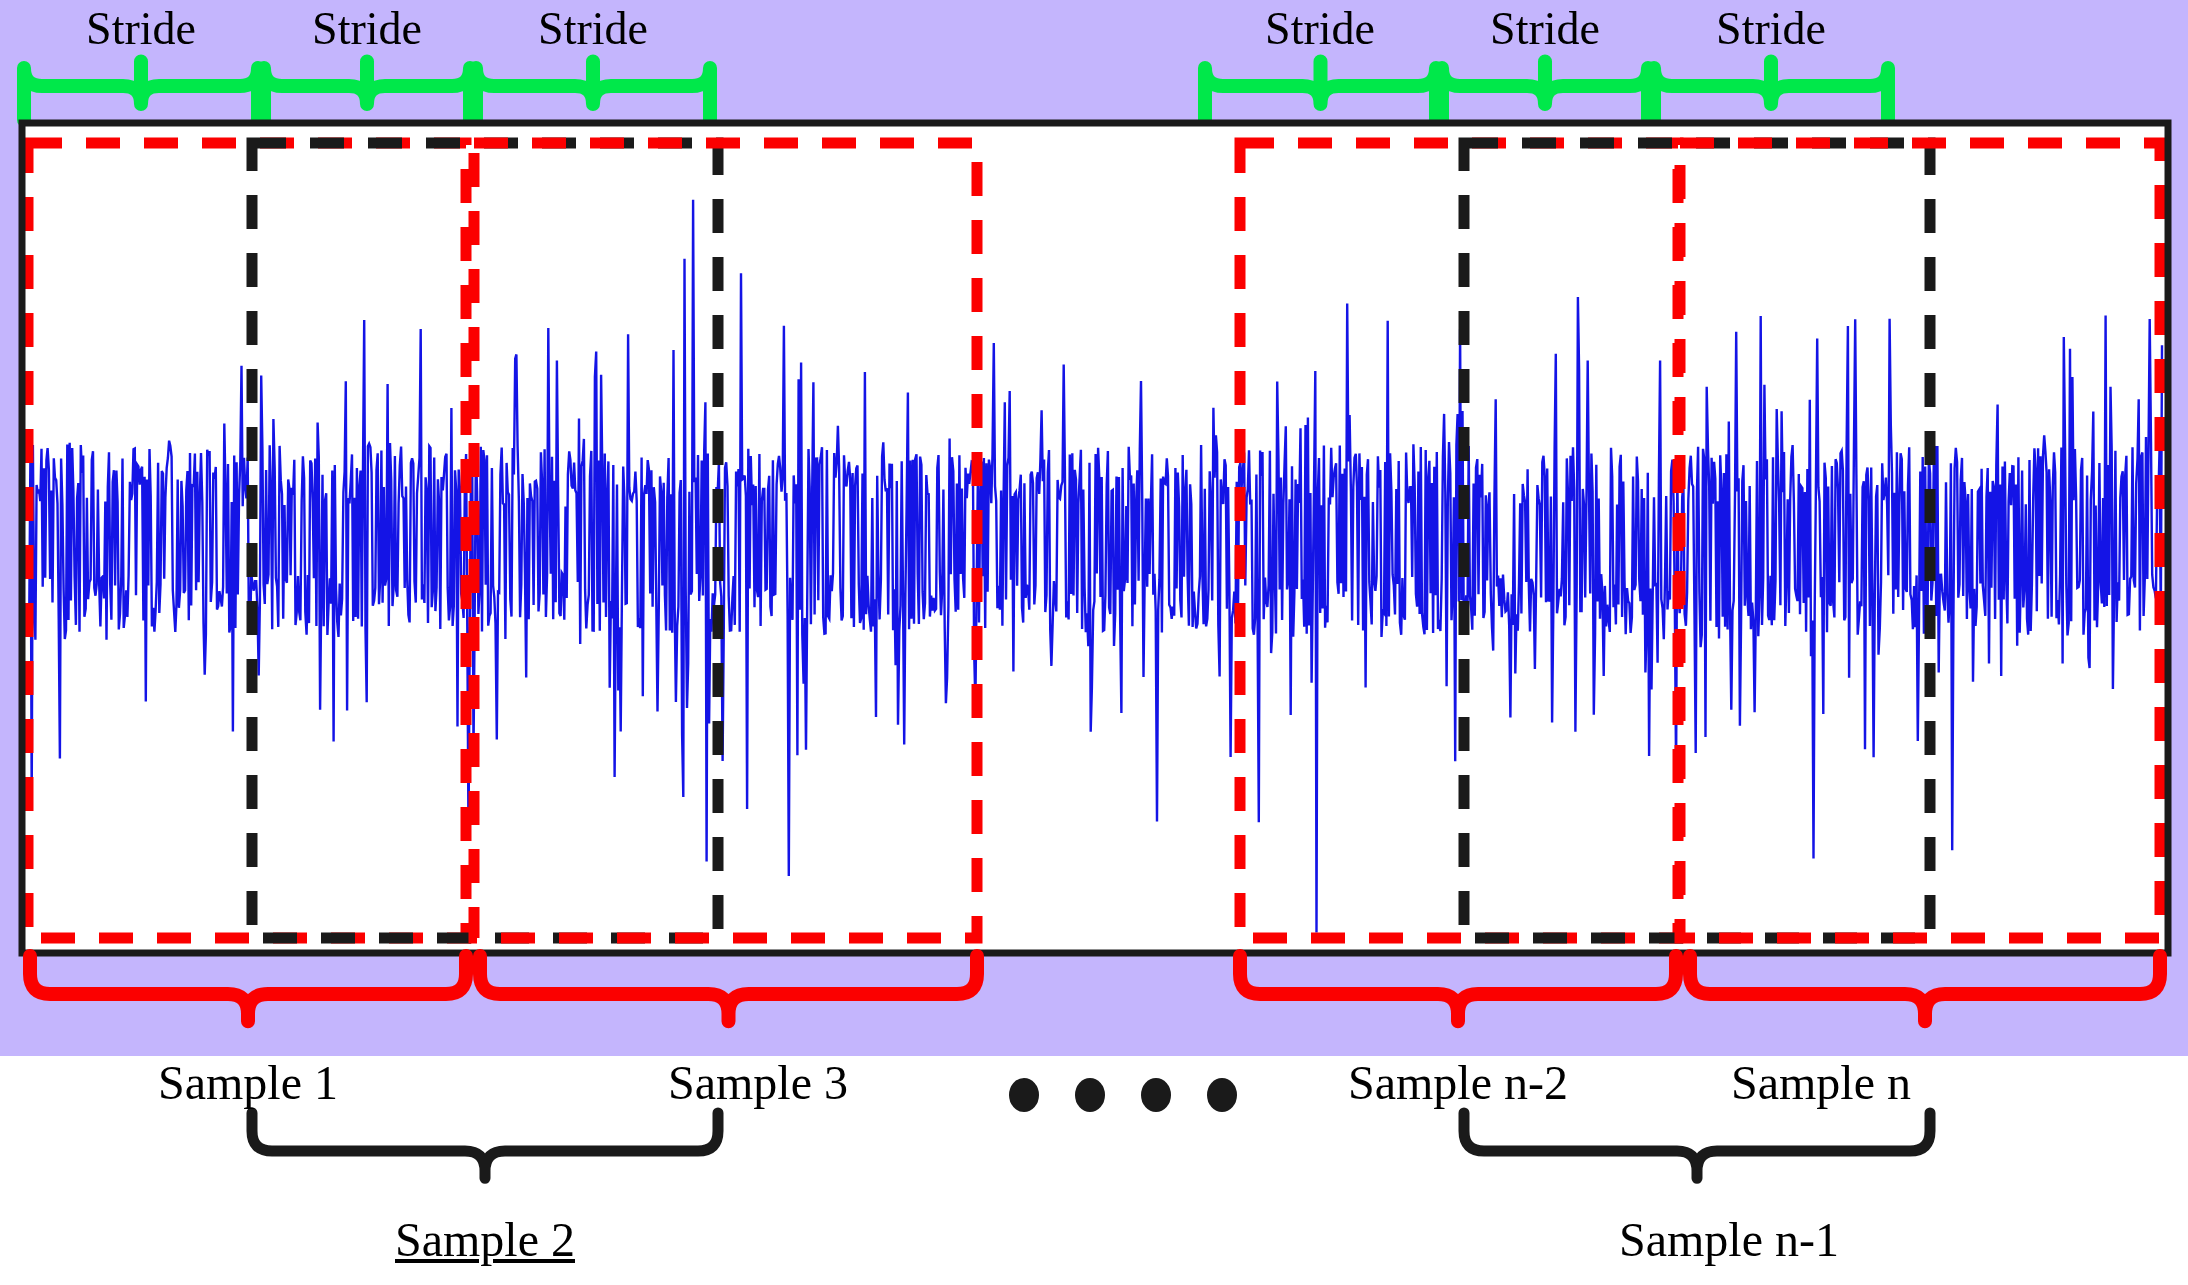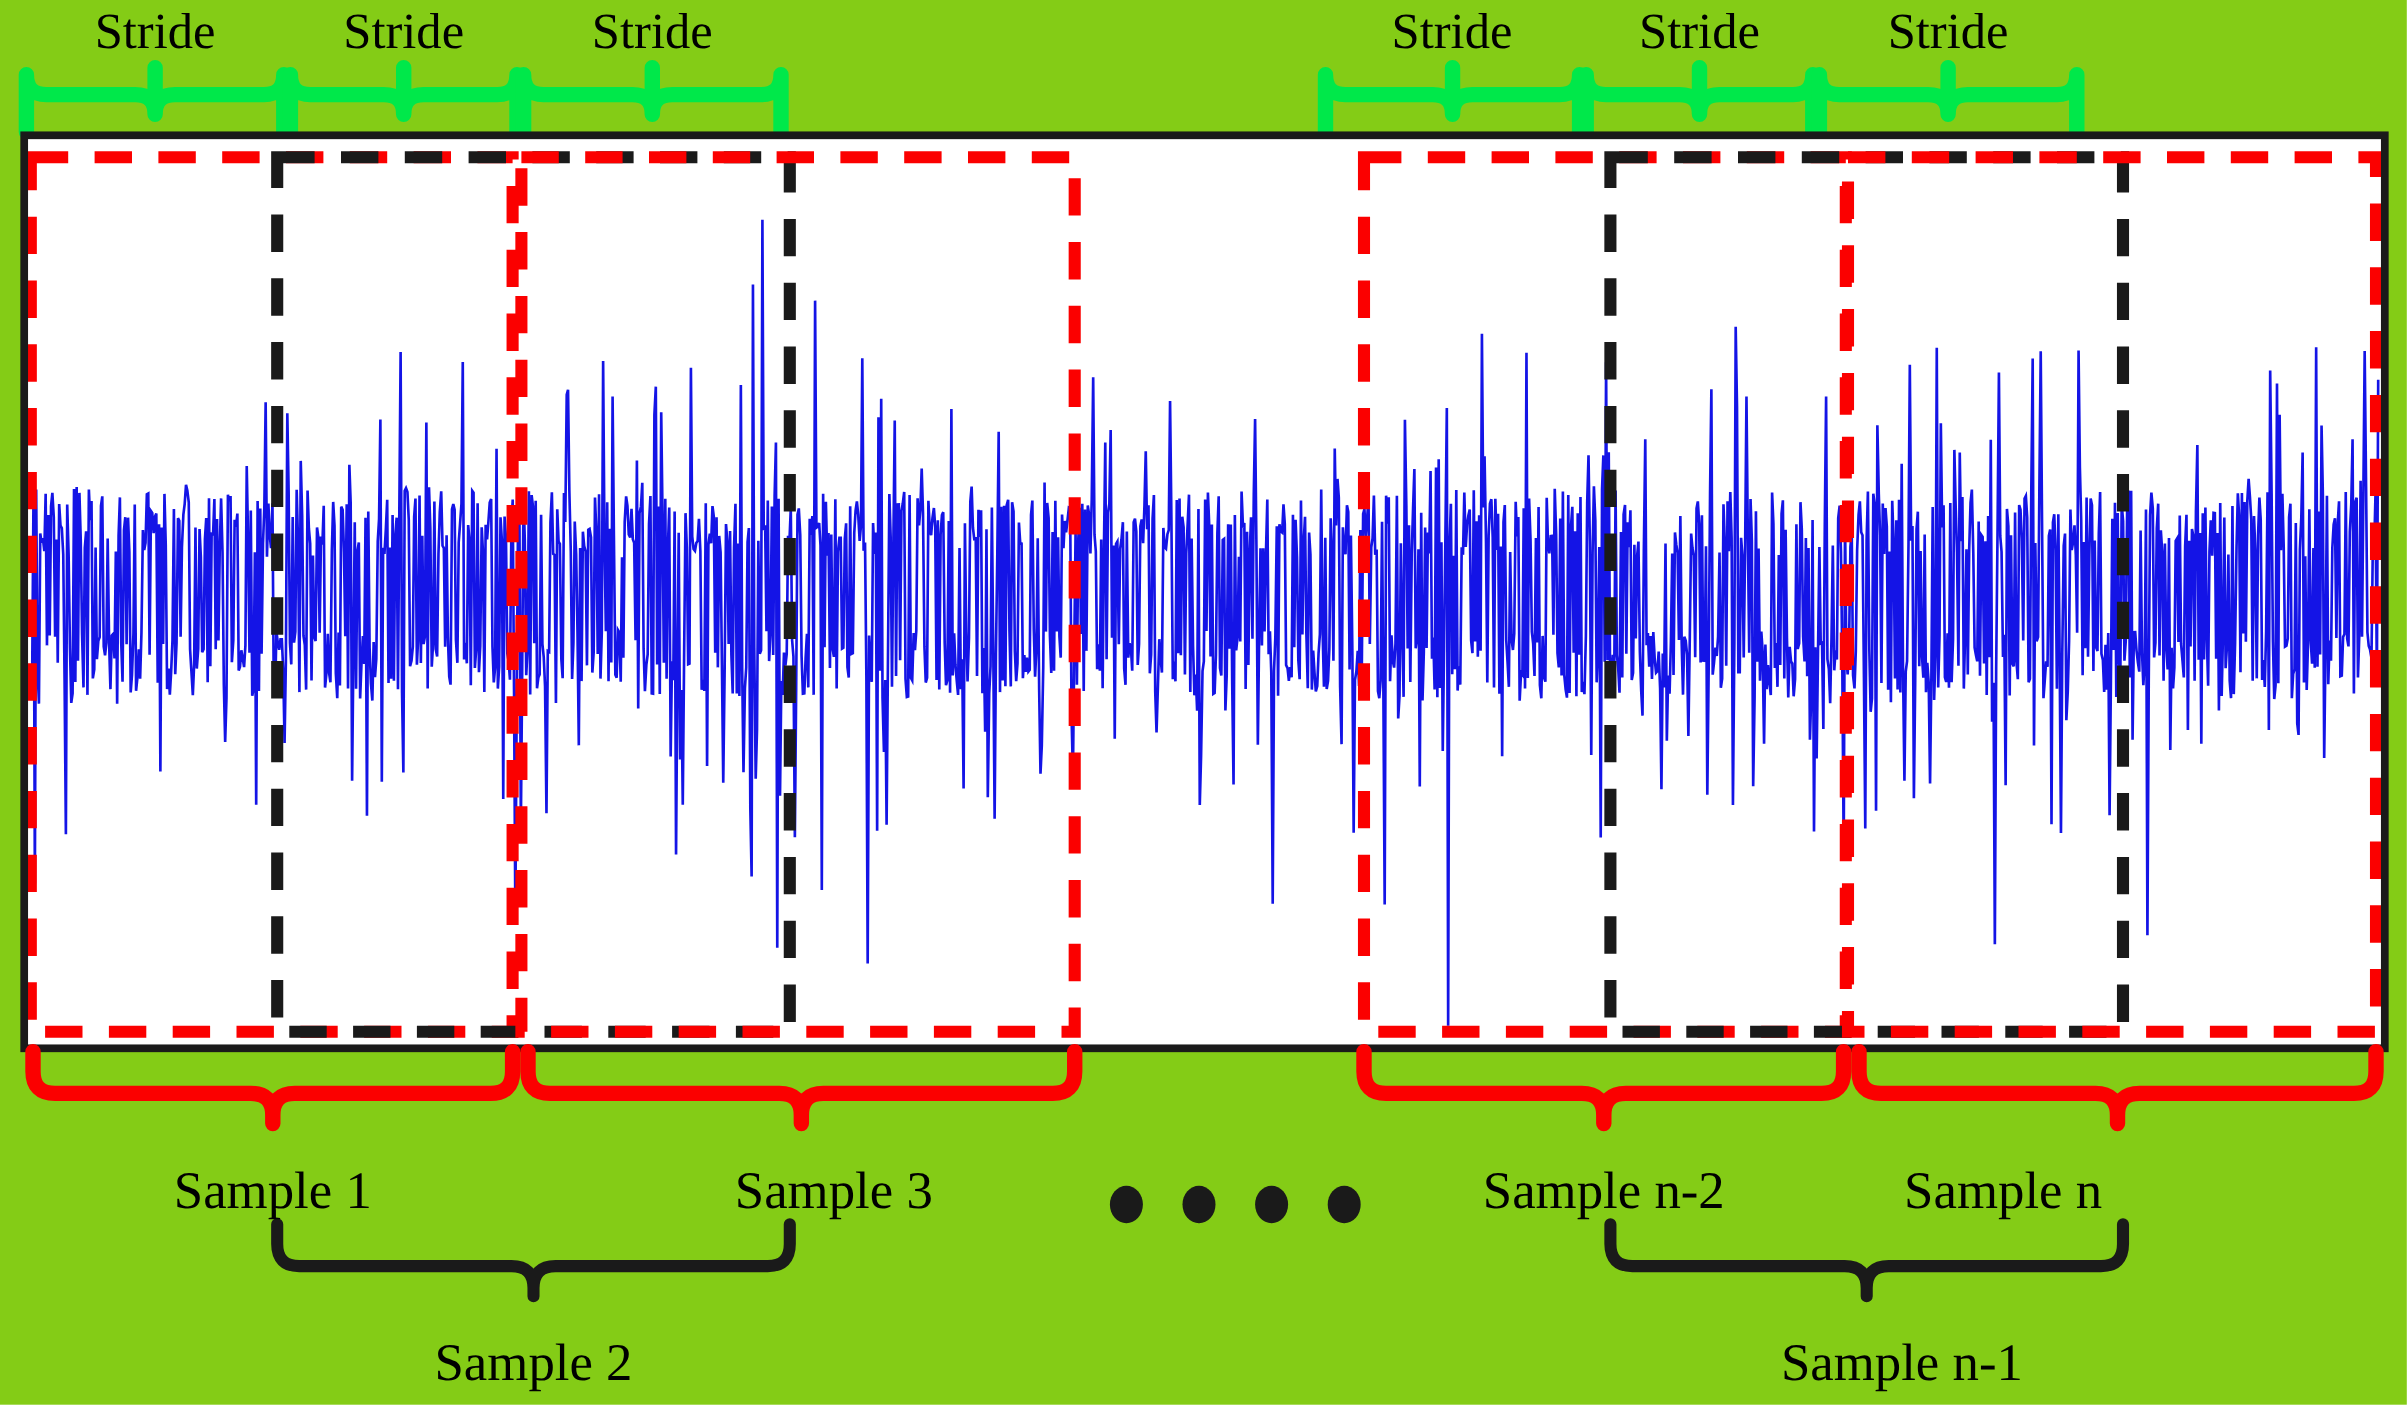--- a/index.html
+++ b/index.html
@@ -9,22 +9,22 @@
   }
   body {
     width: 2188px;
     height: 1285px;
     font-family: "Liberation Serif", "DejaVu Serif", serif;
     overflow: hidden;
   }
   #stage {
     position: relative;
     width: 2188px;
-    height: 1277px;
-    background: #84cc16;
+    height: 1056px;
+    background: #c4b5fd;
   }
   #figure-svg {
     position: absolute;
     left: 0;
     top: 0;
     width: 2188px;
     height: 1285px;
     display: block;
   }
   .lbl {
@@ -100,17 +100,17 @@
       <div class="lbl lbl-stride" style="left: 141px; top: 6px;">Stride</div>
       <div class="lbl lbl-stride" style="left: 367px; top: 6px;">Stride</div>
       <div class="lbl lbl-stride" style="left: 593px; top: 6px;">Stride</div>
       <div class="lbl lbl-stride" style="left: 1320px; top: 6px;">Stride</div>
       <div class="lbl lbl-stride" style="left: 1545px; top: 6px;">Stride</div>
       <div class="lbl lbl-stride" style="left: 1771px; top: 6px;">Stride</div>
       <div class="lbl lbl-sample" style="left: 248px; top: 1059px; font-family: Liberation Serif, serif;">Sample 1</div>
       <div class="lbl lbl-sample" style="left: 730px; top: 1059px; margin-left: 28px;">Sample 3</div>
       <div class="lbl lbl-sample" style="left: 1458px; top: 1059px;">Sample n-2</div>
       <div class="lbl lbl-sample" style="left: 1821px; top: 1059px;">Sample n</div>
-      <div class="lbl lbl-sample" style="left: 485px; top: 1216px;">Sample 2</div>
+      <div class="lbl lbl-sample" style="left: 485px; top: 1216px; text-decoration: underline;">Sample 2</div>
       <div class="lbl lbl-sample" style="left: 1697px; top: 1216px; margin-left: 32px;">Sample n-1</div>
     </div>
 
 </div>
 
 </body></html>

